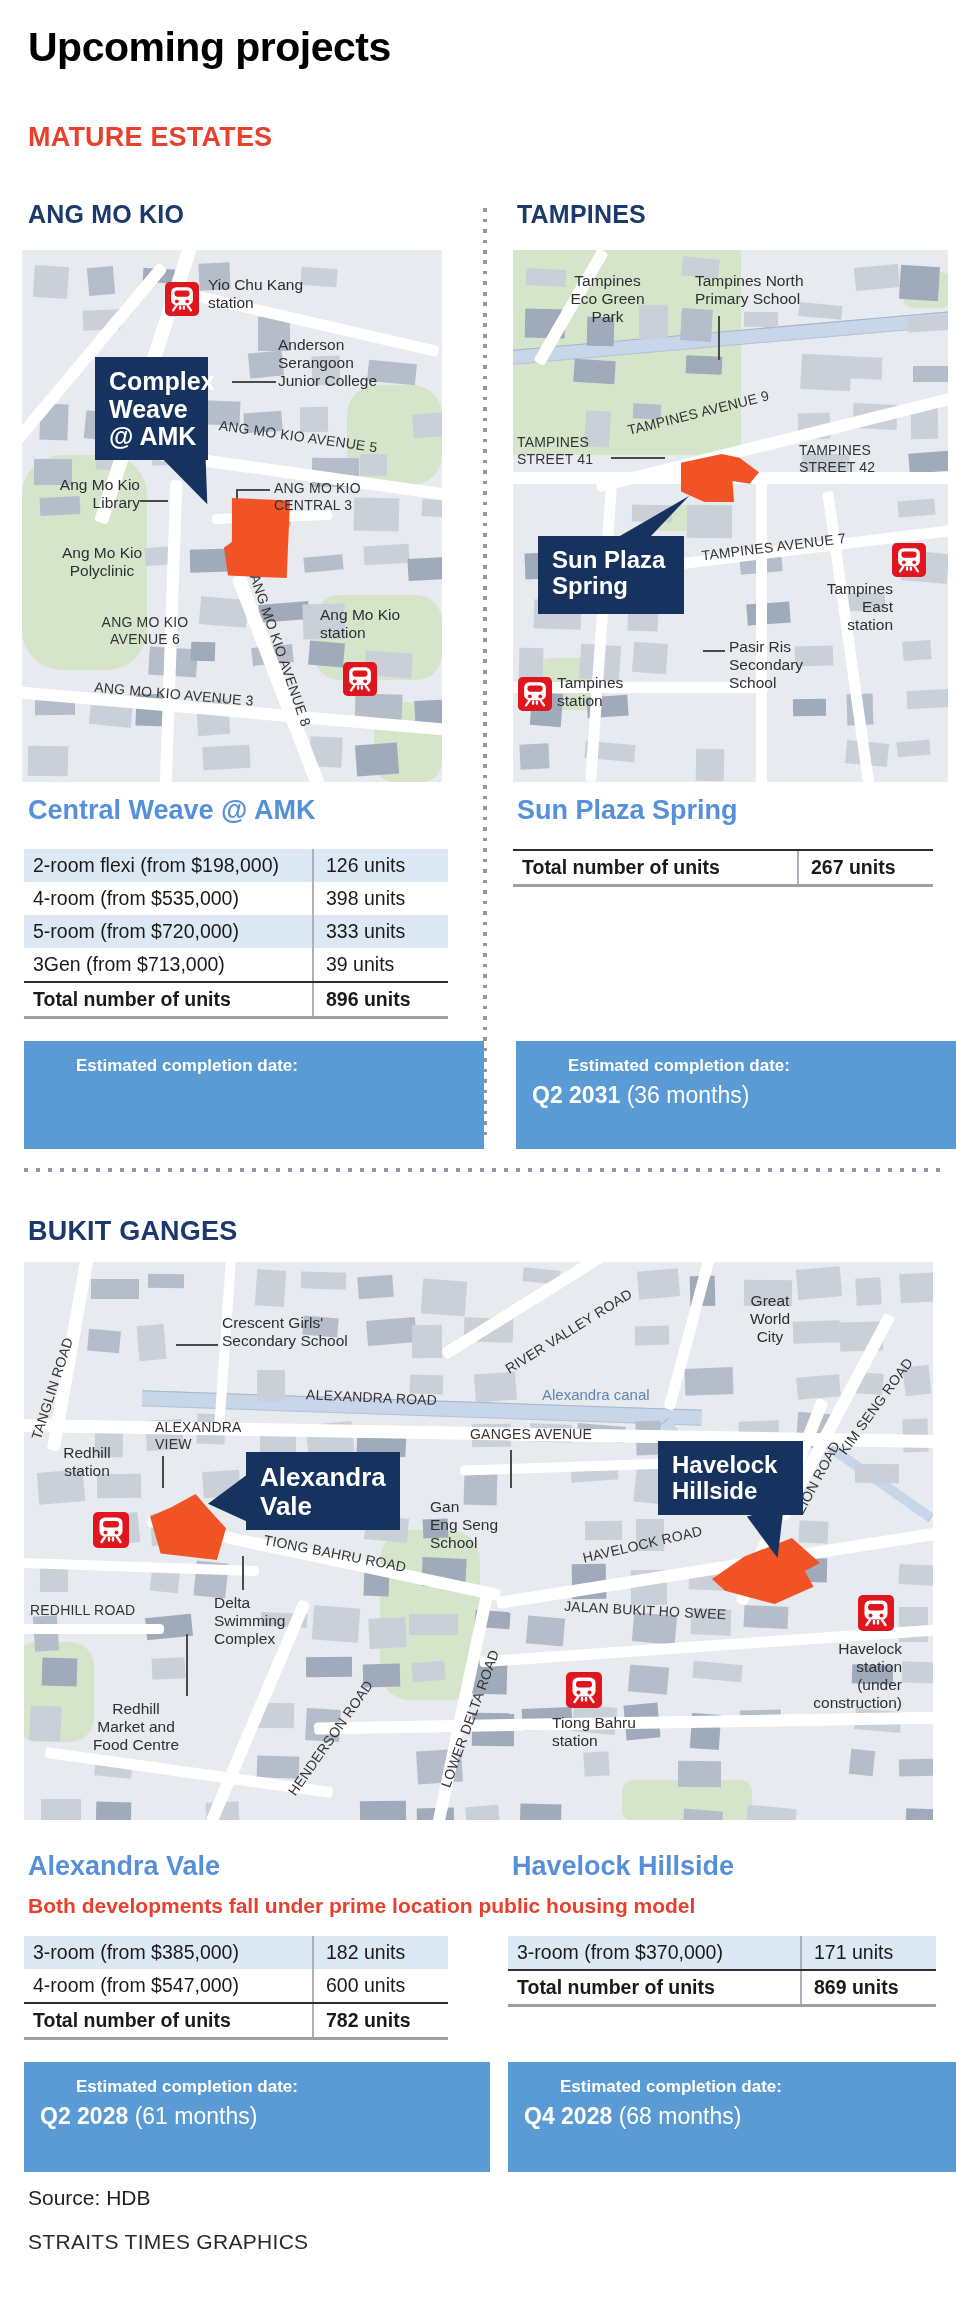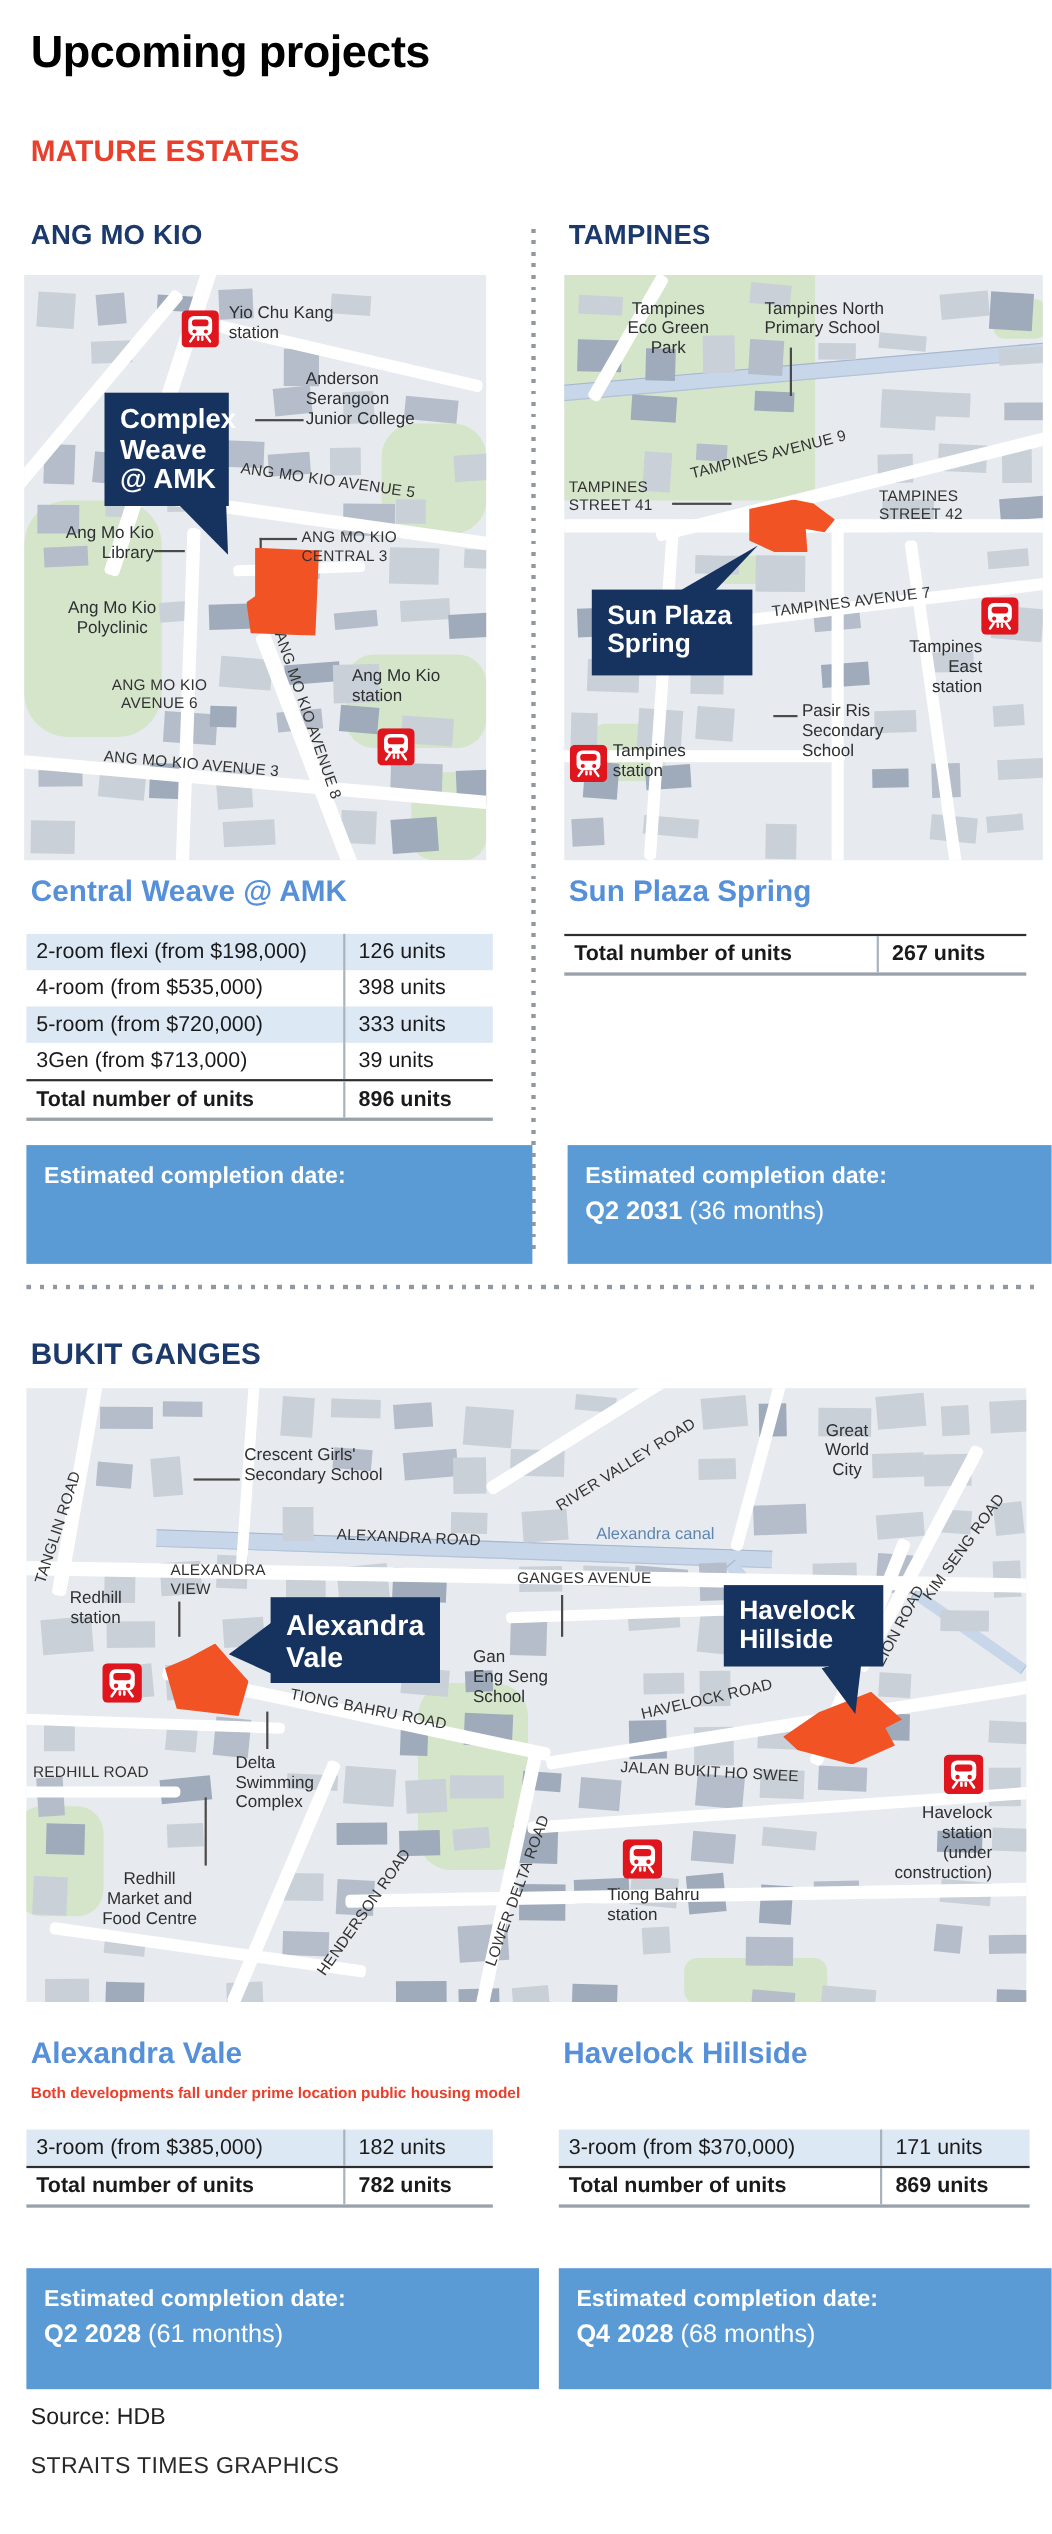--- a/index.html
+++ b/index.html
@@ -3,21 +3,21 @@
 <meta charset="utf-8">
 <style>
   html,body{margin:0;padding:0;background:#fff;}
   body{width:956px;height:2304px;position:relative;font-family:"Liberation Sans",sans-serif;overflow:hidden;}
   .abs{position:absolute;}
   
   .main-title{left:28px;top:24px;font-size:41px;font-weight:bold;color:#000;letter-spacing:-0.5px;}
   .category{left:28px;top:122px;font-size:27px;font-weight:bold;color:#e8402c;letter-spacing:0.2px;}
   .estate-head{font-size:25px;font-weight:bold;color:#1b3a6b;letter-spacing:0.2px;}
   .proj-title{font-size:27px;font-weight:bold;color:#5590d9;}
-  .note-red{left:28px;top:1894px;font-size:14px;font-weight:bold;color:#e8402c;}
+  .note-red{left:28px;top:1894px;font-size:21px;font-weight:bold;color:#e8402c;}
   .source-line{left:28px;top:2186px;font-size:21px;color:#1f1f1f;}
   .credit-line{left:28px;top:2230px;font-size:21px;color:#2a2a2a;letter-spacing:0.3px;}
   
   .vdots{left:483px;top:208px;width:3.5px;height:930px;
     background-image:repeating-linear-gradient(to bottom,#9298a0 0 3.5px,transparent 3.5px 10.5px);}
   .hdots{left:24px;top:1168px;width:924px;height:4px;
     background-image:repeating-linear-gradient(to right,#9298a0 0 4px,transparent 4px 12px);}
   
   .map{background:#e7eaee;overflow:hidden;}
   .map-amk{left:22px;top:250px;width:420px;height:532px;}
@@ -39,21 +39,21 @@
   .mrt{position:absolute;z-index:9;}
   
   .ptable{font-size:19.5px;color:#1a1a1a;border-bottom:3px solid #99a1aa;}
   .trow{display:flex;height:33px;align-items:center;}
   .trow.shaded{background:#dce8f4;}
   .trow.total{font-weight:bold;border-top:2px solid #2e2e2e;}
   .tlabel{flex:1;padding-left:9px;}
   .tvalue{width:122px;padding-left:12px;border-left:2px solid #a9b3bd;align-self:stretch;display:flex;align-items:center;}
   
   .banner{background:#5b9bd5;color:#fff;padding:13px 16px 0 16px;}
-  .banner .b1{font-size:21px;font-weight:bold;line-height:1.45;}
+  .banner .b1{font-size:17px;font-weight:bold;line-height:1.45;margin-left:36px;}
   .banner .b2{font-size:23px;line-height:1.45;}
   .banner .b2 .bdate{font-weight:bold;}
 </style>
 </head>
 <body>
 
 <div class="abs main-title">Upcoming projects</div>
 <div class="abs category">MATURE ESTATES</div>
 
 <div class="abs estate-head" style="left:28px;top:200px;">ANG MO KIO</div>
@@ -540,20 +540,24 @@
 
 <div class="abs proj-title" style="left:28px;top:1851px;">Alexandra Vale</div>
 <div class="abs proj-title" style="left:512px;top:1851px;">Havelock Hillside</div>
 <div class="abs note-red">Both developments fall under prime location public housing model</div>
 
 <div class="abs ptable" style="left:24px;top:1936px;width:424px;" id="tbl-av">
     <div class="trow shaded">
       <div class="tlabel">3-room (from $385,000)</div>
       <div class="tvalue">182 units</div>
     </div>
+    <div class="trow">
+      <div class="tlabel">4-room (from $547,000)</div>
+      <div class="tvalue">600 units</div>
+    </div>
     <div class="trow total">
       <div class="tlabel">Total number of units</div>
       <div class="tvalue">782 units</div>
     </div>
   </div>
 <div class="abs ptable" style="left:508px;top:1936px;width:428px;" id="tbl-hh">
     <div class="trow shaded">
       <div class="tlabel">3-room (from $370,000)</div>
       <div class="tvalue">171 units</div>
     </div>

